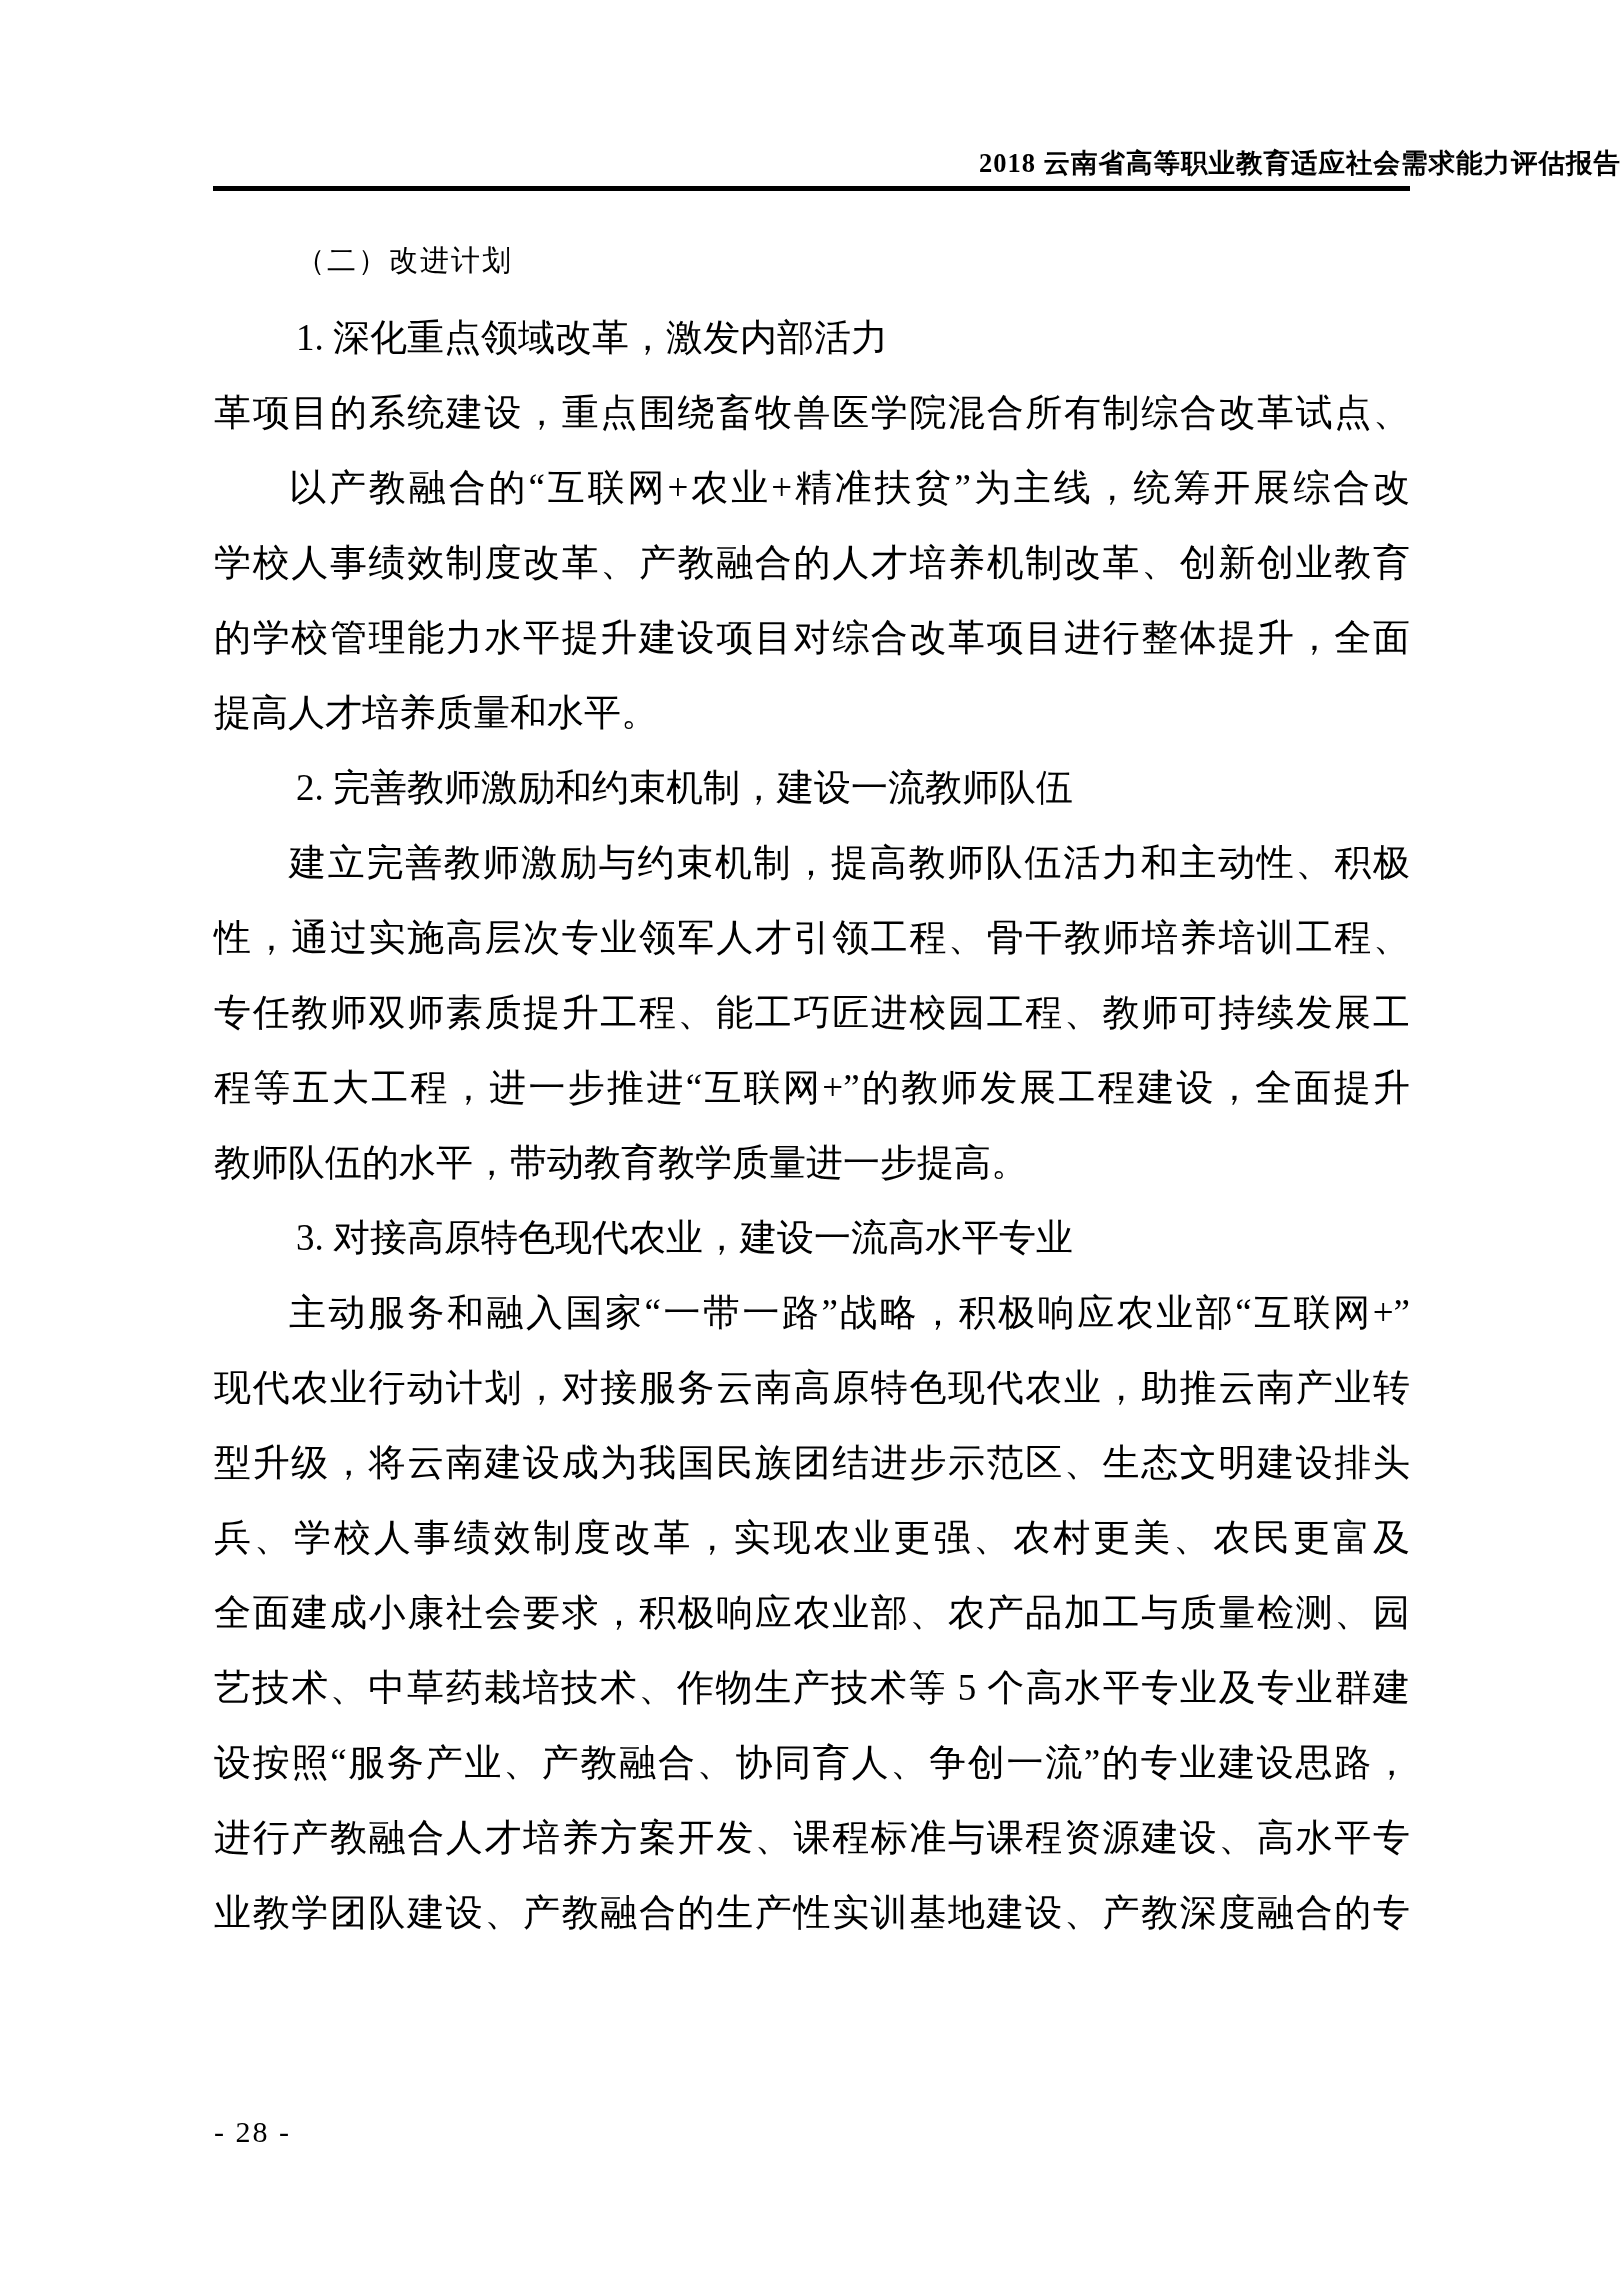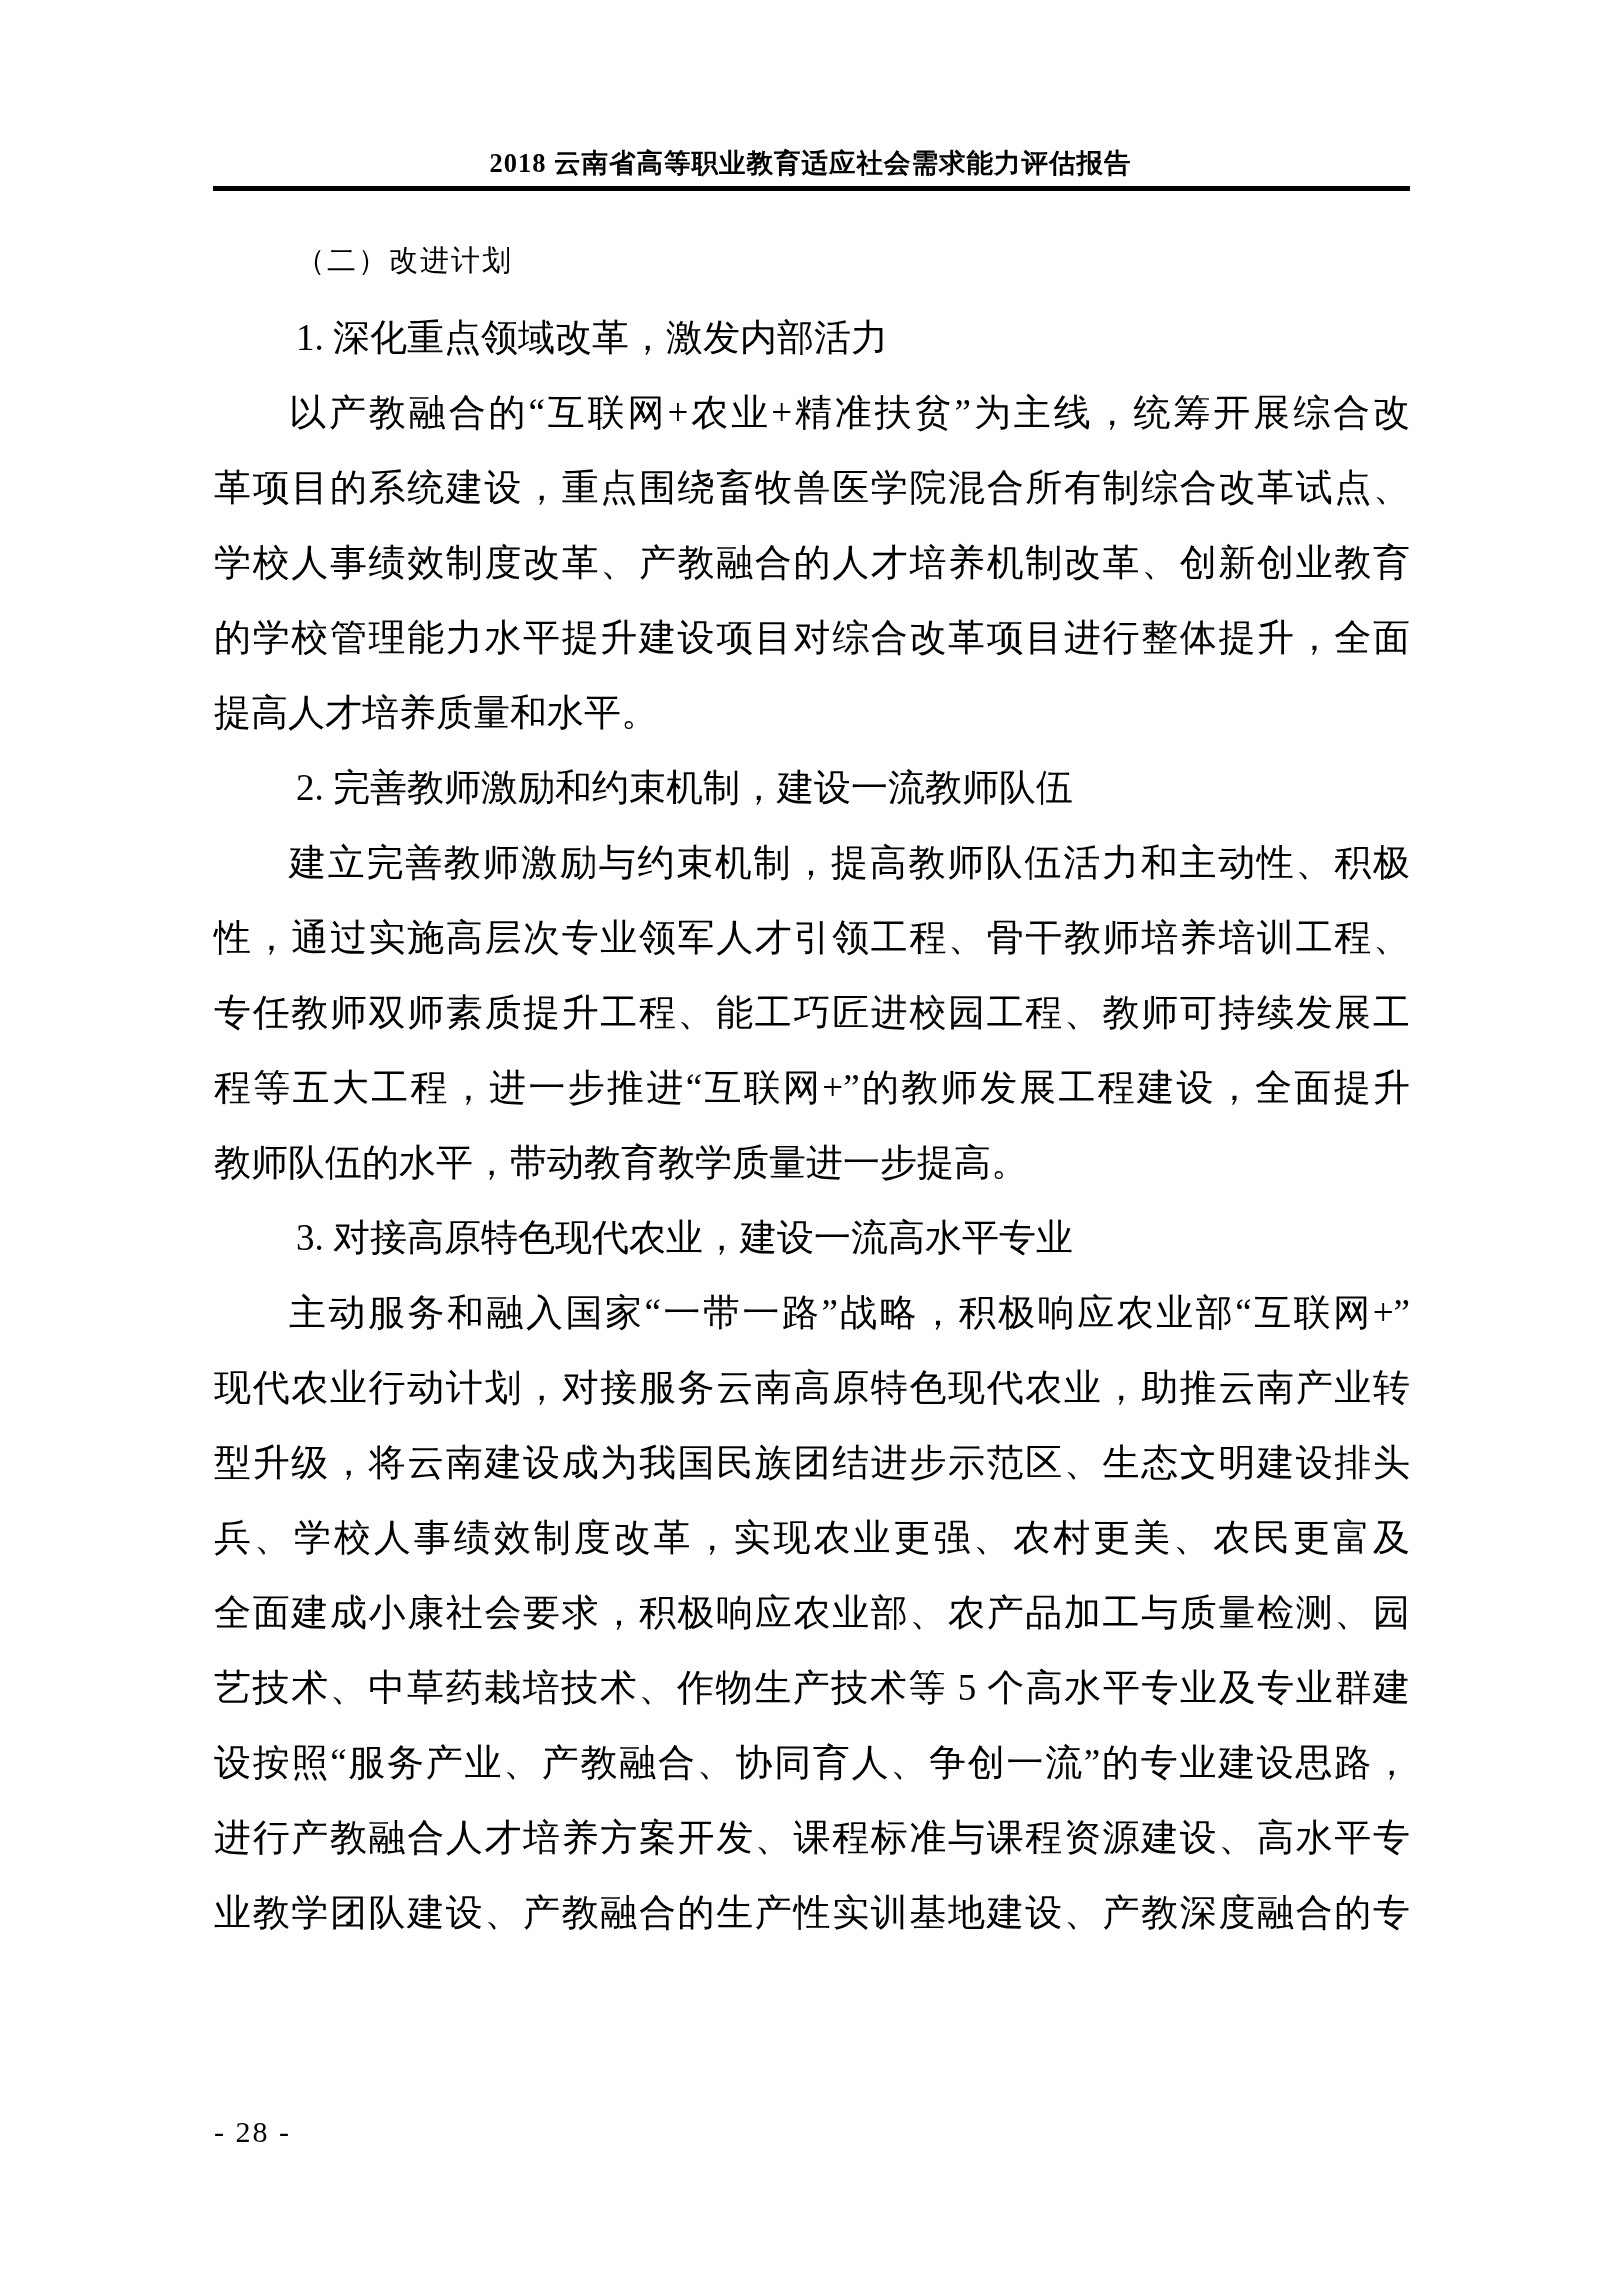--- a/index.html
+++ b/index.html
@@ -10,21 +10,21 @@
     position: relative;
     font-family: "Liberation Serif", serif;
     color: #000000;
     overflow: hidden;
   }
   .header-title {
     position: absolute;
     top: 145px;
     left: 0;
     width: 1621px;
-    text-align: center;
+    text-align: right;
     font-size: 26.5px;
     font-weight: bold;
     letter-spacing: 1px;
   }
   .header-rule {
     position: absolute;
     top: 186px;
     left: 213px;
     width: 1197px;
     height: 4.9px;
@@ -76,22 +76,22 @@
 </head>
 <body>
 
 <div class="header-title">2018 云南省高等职业教育适应社会需求能力评估报告</div>
 <div class="header-rule"></div>
 
 <div class="content">
   <div class="section-heading">（二）改进计划</div>
 
   <div class="sub-heading">1. 深化重点领域改革，激发内部活力</div>
+  <div class="line">革项目的系统建设，重点围绕畜牧兽医学院混合所有制综合改革试点、</div>
   <div class="line first">以产教融合的“互联网+农业+精准扶贫”为主线，统筹开展综合改</div>
-  <div class="line">革项目的系统建设，重点围绕畜牧兽医学院混合所有制综合改革试点、</div>
   <div class="line">学校人事绩效制度改革、产教融合的人才培养机制改革、创新创业教育</div>
   <div class="line">的学校管理能力水平提升建设项目对综合改革项目进行整体提升，全面</div>
   <div class="line short">提高人才培养质量和水平。</div>
 
   <div class="sub-heading">2. 完善教师激励和约束机制，建设一流教师队伍</div>
   <div class="line first">建立完善教师激励与约束机制，提高教师队伍活力和主动性、积极</div>
   <div class="line">性，通过实施高层次专业领军人才引领工程、骨干教师培养培训工程、</div>
   <div class="line">专任教师双师素质提升工程、能工巧匠进校园工程、教师可持续发展工</div>
   <div class="line">程等五大工程，进一步推进“互联网+”的教师发展工程建设，全面提升</div>
   <div class="line short">教师队伍的水平，带动教育教学质量进一步提高。</div>

